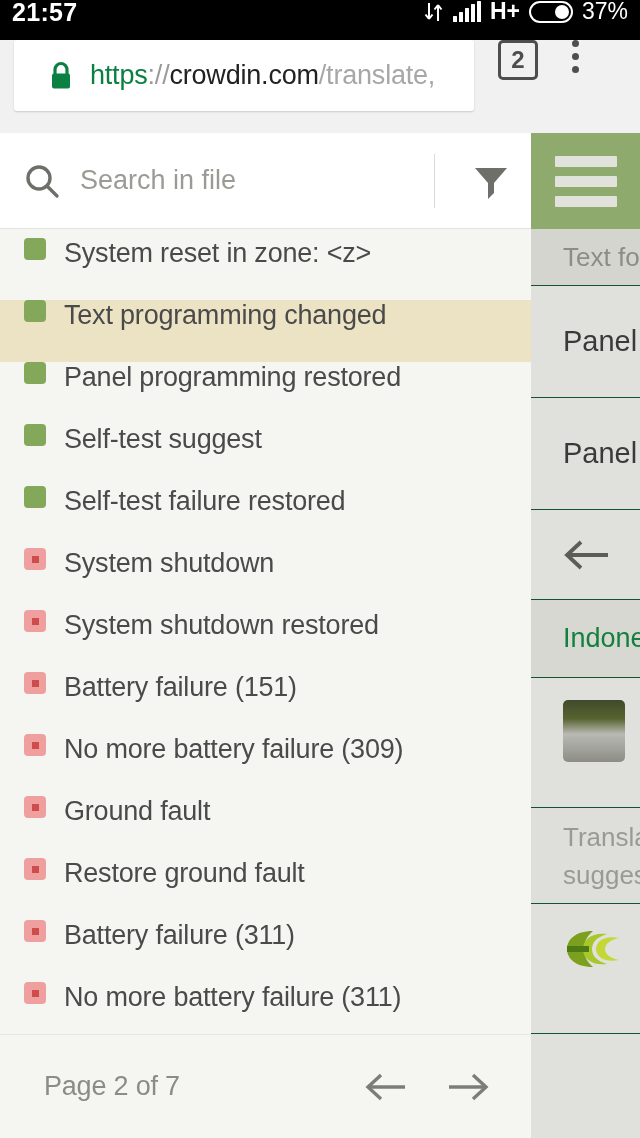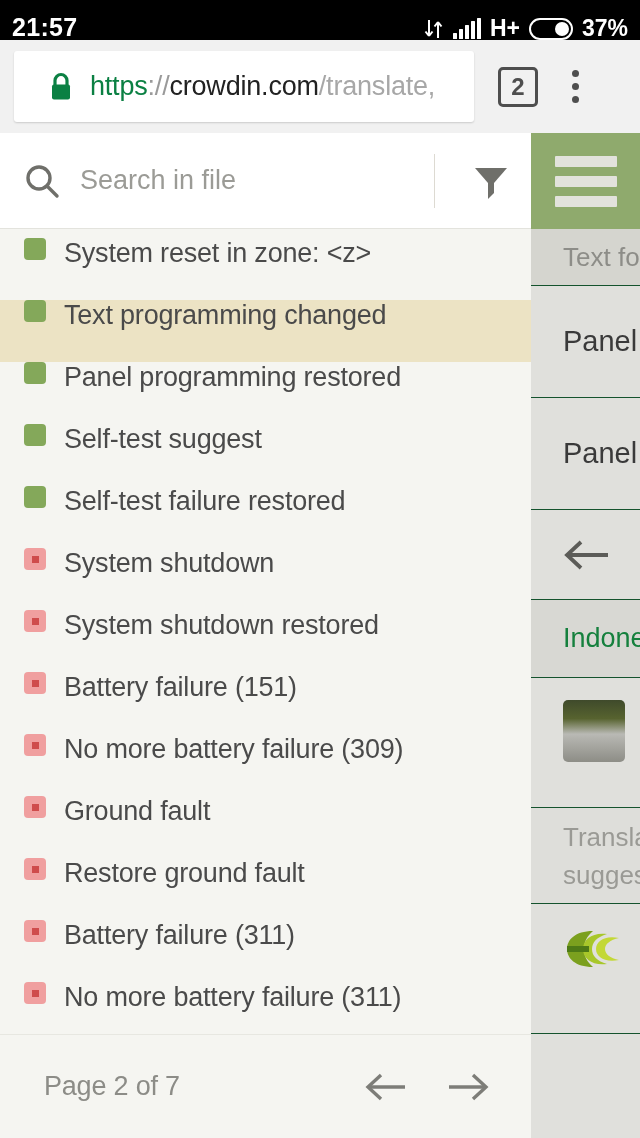--- a/index.html
+++ b/index.html
@@ -9,21 +9,21 @@
     background: #f4f4f0;
     overflow: hidden;
   }
   #app { position: relative; width: 640px; height: 1138px; overflow: hidden; }
 
   
   .statusbar {
     position: absolute; top: 0; left: 0;
     width: 640px; height: 40px;
     background: #000;
-    display: flex; align-items: flex-end;
+    display: flex; align-items: flex-start;
     padding: 0 12px;
     color: #fff;
   }
   .status-clock {
     font-size: 25px; font-weight: bold;
     letter-spacing: .3px;
     line-height: 1;
   }
   .status-right {
     margin-left: auto;
@@ -38,28 +38,28 @@
   .icon-signal i:nth-child(4){ height: 18px; }
   .icon-signal i:nth-child(5){ height: 21px; }
   .status-net { font-size: 23px; font-weight: bold; line-height: 1; }
   .icon-battery {
     width: 44px; height: 22px;
     border: 2.5px solid #fff; border-radius: 11px;
     position: relative; display: flex; align-items: center;
     justify-content: flex-end; padding: 2px;
   }
   .icon-battery .fill { height: 100%; width: 38%; background: #fff; border-radius: 8px; }
-  .status-batt-pct { font-size: 23px; font-weight: bold; line-height: 1; }
+  .status-batt-pct { font-size: 23px; font-weight: normal; line-height: 1; }
 
   
   .browser-bar {
     position: absolute; top: 40px; left: 0;
     width: 640px; height: 93px;
     background: #f1f1f1;
-    display: flex; align-items: center;
+    display: flex; align-items: flex-start;
   }
   .urlbox {
     margin-left: 14px;
     width: 460px; height: 71px;
     background: #fff;
     border-radius: 3px;
     display: flex; align-items: center;
     box-shadow: 0 1px 2px rgba(0,0,0,0.16);
     overflow: hidden;
   }

